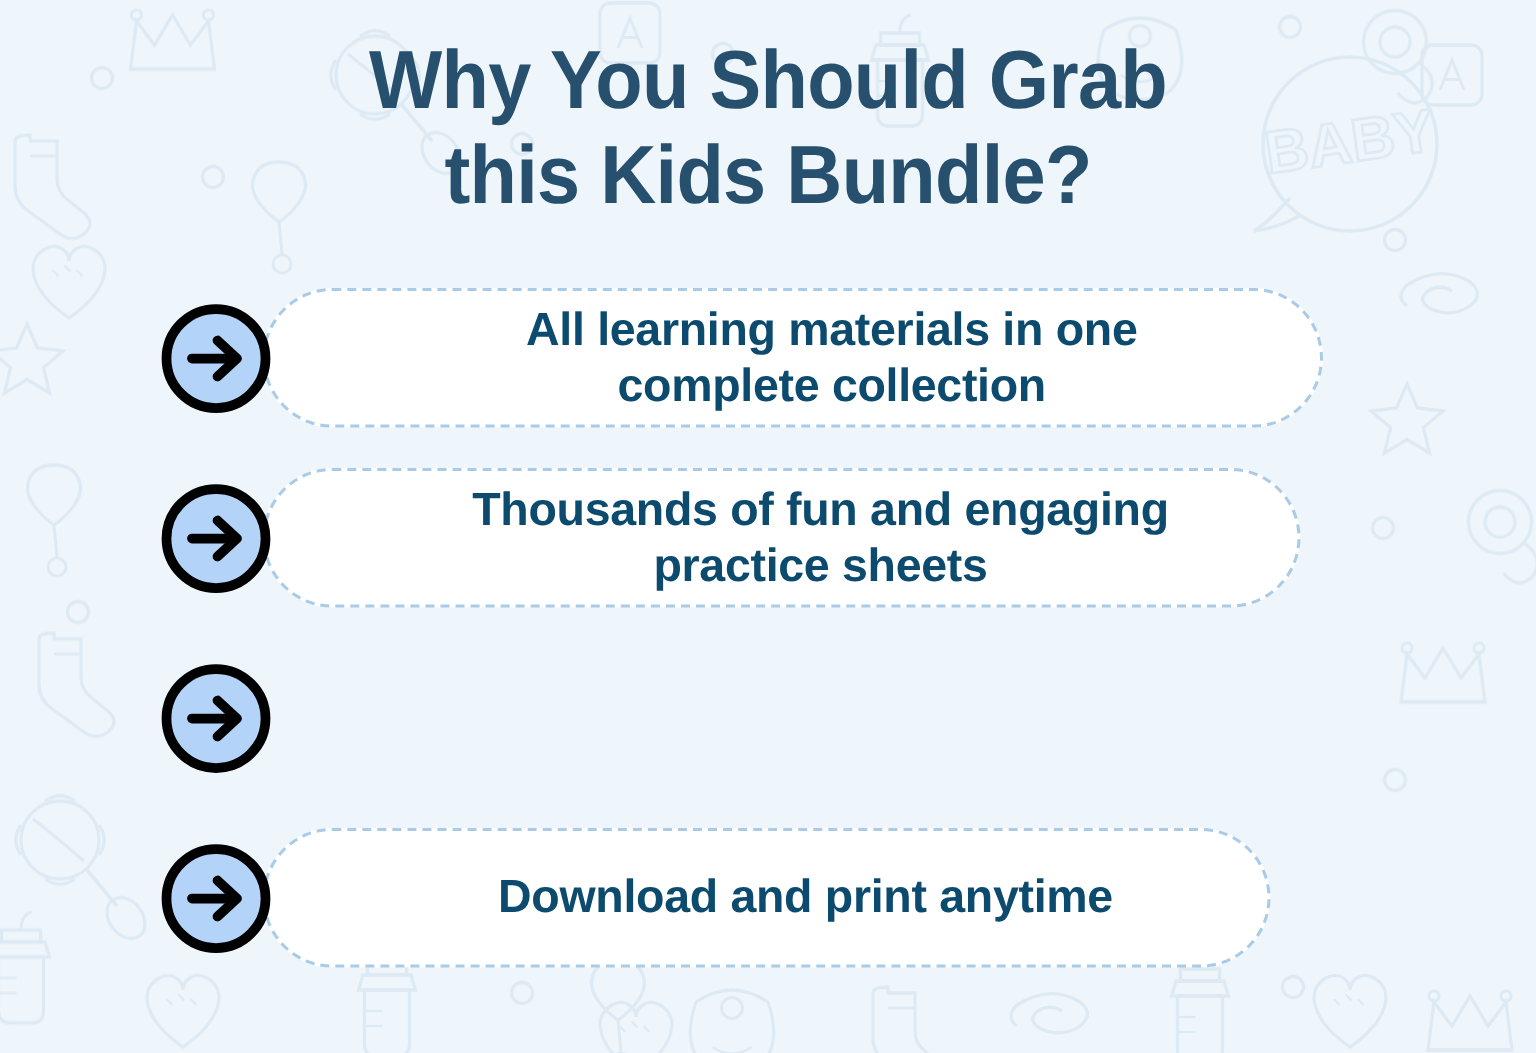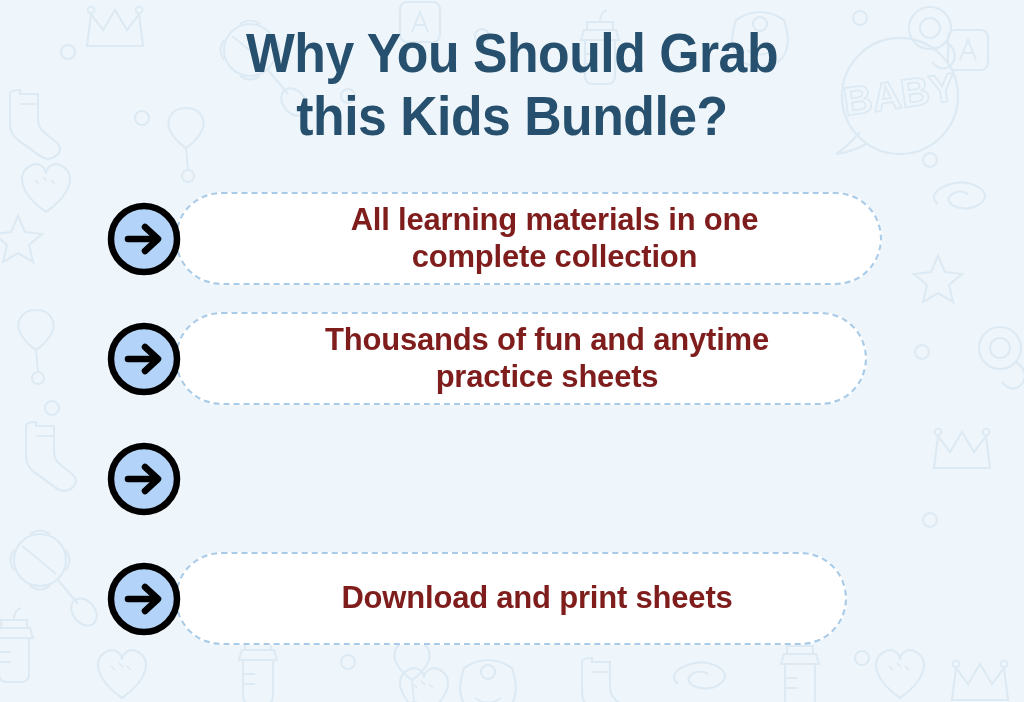--- a/index.html
+++ b/index.html
@@ -78,21 +78,21 @@
     height: 93px;
     background: #ffffff;
     border: 2px dashed #a9cbe7;
     border-radius: 47px;
     display: flex;
     align-items: center;
     justify-content: center;
   }
 
   .pill-text {
-    color: #7f1d1d;
+    color: #0c4a6e;
     font-size: 31px;
     font-weight: 700;
     line-height: 1.18;
     text-align: center;
     padding: 0 26px 0 78px;
     white-space: pre-line;
     letter-spacing: -0.2px;
     -webkit-font-smoothing: antialiased;
   }
 
@@ -252,21 +252,21 @@
         <svg viewBox="0 0 78 78" xmlns="http://www.w3.org/2000/svg">
           <circle cx="39" cy="39" r="33" fill="#b3d4f8" stroke="#000000" stroke-width="6.5"></circle>
           <path d="M23,39 H52" stroke="#000000" stroke-width="6.5" stroke-linecap="round" fill="none"></path>
           <path d="M40,27 L53,39 L40,51" stroke="#000000" stroke-width="6.5" stroke-linecap="round" stroke-linejoin="round" fill="none"></path>
         </svg>
       </span>
     </div>
 
     <div class="benefit-row row-1">
       <div class="pill">
-        <span class="pill-text">Thousands of fun and anytime
+        <span class="pill-text">Thousands of fun and engaging
 practice sheets</span>
       </div>
       <span class="arrow-badge">
         <svg viewBox="0 0 78 78" xmlns="http://www.w3.org/2000/svg">
           <circle cx="39" cy="39" r="33" fill="#b3d4f8" stroke="#000000" stroke-width="6.5"></circle>
           <path d="M23,39 H52" stroke="#000000" stroke-width="6.5" stroke-linecap="round" fill="none"></path>
           <path d="M40,27 L53,39 L40,51" stroke="#000000" stroke-width="6.5" stroke-linecap="round" stroke-linejoin="round" fill="none"></path>
         </svg>
       </span>
     </div>
@@ -276,21 +276,21 @@
         <svg viewBox="0 0 78 78" xmlns="http://www.w3.org/2000/svg">
           <circle cx="39" cy="39" r="33" fill="#b3d4f8" stroke="#000000" stroke-width="6.5"></circle>
           <path d="M23,39 H52" stroke="#000000" stroke-width="6.5" stroke-linecap="round" fill="none"></path>
           <path d="M40,27 L53,39 L40,51" stroke="#000000" stroke-width="6.5" stroke-linecap="round" stroke-linejoin="round" fill="none"></path>
         </svg>
       </span>
     </div>
 
     <div class="benefit-row row-3">
       <div class="pill">
-        <span class="pill-text">Download and print sheets</span>
+        <span class="pill-text">Download and print anytime</span>
       </div>
       <span class="arrow-badge">
         <svg viewBox="0 0 78 78" xmlns="http://www.w3.org/2000/svg">
           <circle cx="39" cy="39" r="33" fill="#b3d4f8" stroke="#000000" stroke-width="6.5"></circle>
           <path d="M23,39 H52" stroke="#000000" stroke-width="6.5" stroke-linecap="round" fill="none"></path>
           <path d="M40,27 L53,39 L40,51" stroke="#000000" stroke-width="6.5" stroke-linecap="round" stroke-linejoin="round" fill="none"></path>
         </svg>
       </span>
     </div>
 

